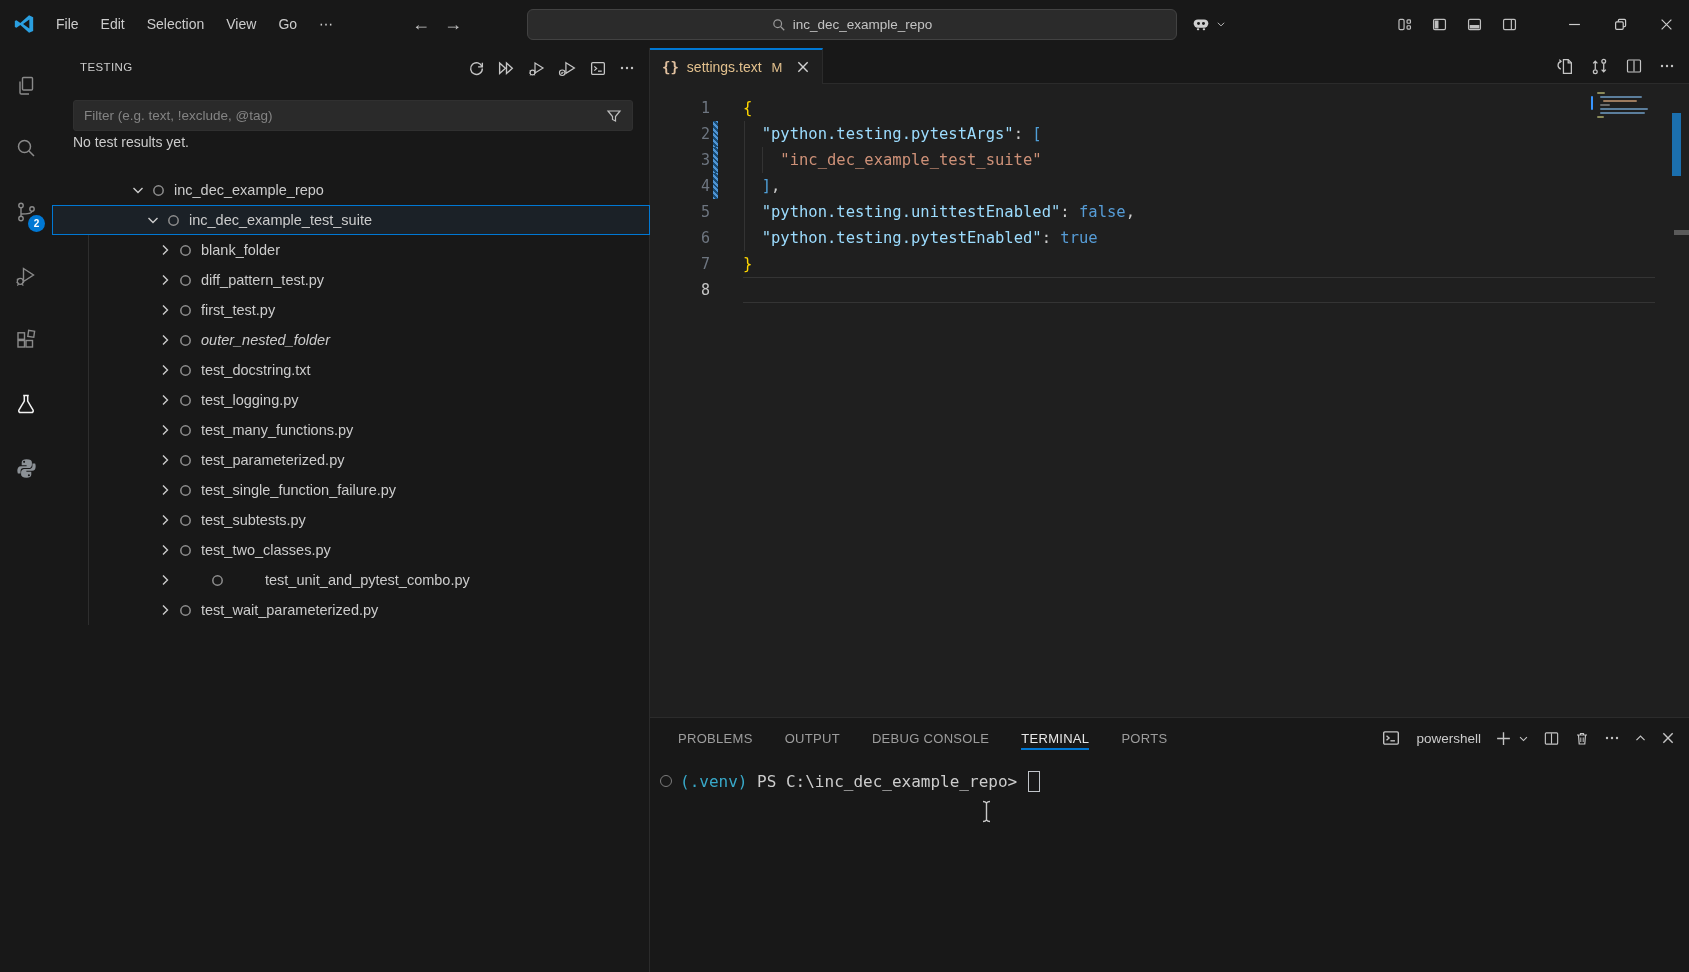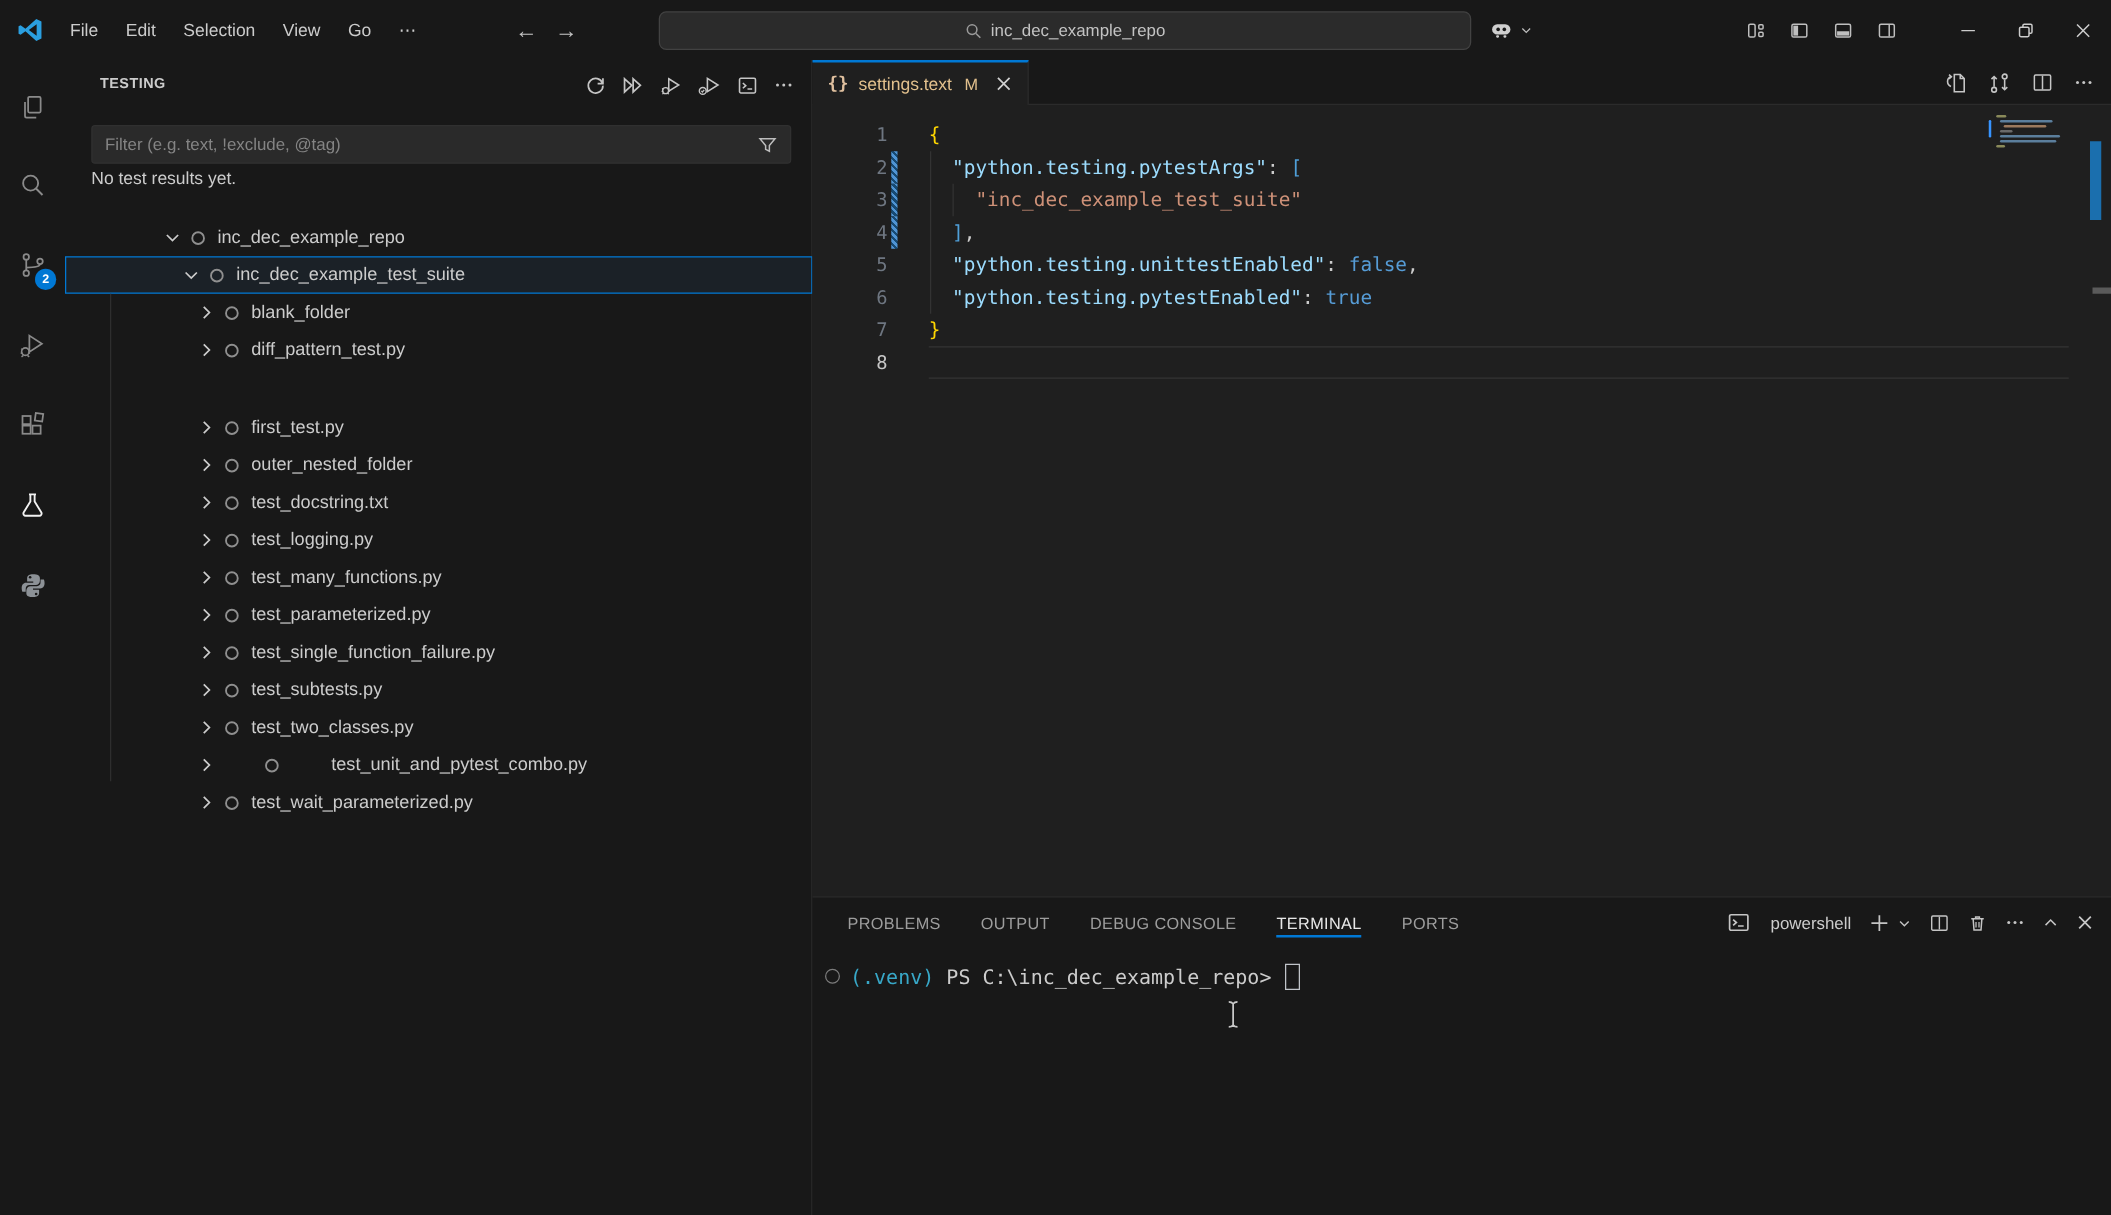--- a/index.html
+++ b/index.html
@@ -22,21 +22,21 @@
   .win-btn{width:46px;height:48px;display:flex;align-items:center;justify-content:center;}
 
   
   .activitybar{position:absolute;left:0;top:48px;width:52px;height:924px;background:#181818;}
   .ab-item{position:absolute;left:0;width:52px;height:48px;display:flex;align-items:center;justify-content:center;}
   .scm-badge{position:absolute;right:7px;bottom:4px;min-width:17px;height:17px;border-radius:9px;background:#0078d4;
     color:#fff;font-size:10px;display:flex;align-items:center;justify-content:center;font-weight:bold;}
 
   
   .sidebar{position:absolute;left:52px;top:48px;width:598px;height:924px;background:#181818;border-right:1px solid #2b2b2b;box-sizing:border-box;}
-  .sb-header{position:absolute;left:0;top:0;width:100%;height:40px;font-weight:bold;}
+  .sb-header{position:absolute;left:0;top:0;width:100%;height:40px;}
   .sb-title{position:absolute;left:28px;top:13px;font-size:11.5px;letter-spacing:.4px;color:#cccccc;}
   .sb-actions{position:absolute;right:14px;top:0;height:40px;display:flex;align-items:center;gap:12px;}
   .filterbox{position:absolute;left:21px;top:52px;width:560px;height:31px;background:#2a2a2a;border:1px solid #303030;
     border-radius:3px;box-sizing:border-box;display:flex;align-items:center;}
   .filterbox input{flex:1;background:transparent;border:none;outline:none;color:#ef4444;font-size:13.5px;
     font-family:"Liberation Sans",sans-serif;padding:0 10px;}
   .filterbox input::placeholder{color:#848484;}
   .funnel{margin-right:10px;display:flex;}
   .sb-status{position:absolute;left:21px;top:86px;font-size:14px;color:#cccccc;}
   .tree{position:absolute;left:0;top:127px;width:598px;}
@@ -344,34 +344,34 @@
               <path d="M6 3.5L10.5 8 6 12.5" fill="none" stroke="#cccccc" stroke-width="1.4"></path>
             </svg>
           </span>
           <span class="tree-circ">
             <svg width="15" height="15" viewBox="0 0 16 16">
               <circle cx="8" cy="8" r="5" fill="none" stroke="#8f8f8f" stroke-width="1.6"></circle>
             </svg>
           </span>
           <span>diff_pattern_test.py</span>
         </div>
-        <div class="tree-row" style="padding-left: 105px; margin-top: 32px;">
+        <div class="tree-row" style="padding-left: 105px;">
           <span class="tree-chev">
             <svg width="16" height="16" viewBox="0 0 16 16">
               <path d="M6 3.5L10.5 8 6 12.5" fill="none" stroke="#cccccc" stroke-width="1.4"></path>
             </svg>
           </span>
           <span class="tree-circ">
             <svg width="15" height="15" viewBox="0 0 16 16">
               <circle cx="8" cy="8" r="5" fill="none" stroke="#8f8f8f" stroke-width="1.6"></circle>
             </svg>
           </span>
           <span>first_test.py</span>
         </div>
-        <div class="tree-row" style="padding-left: 105px;">
+        <div class="tree-row" style="padding-left: 105px; font-style: italic;">
           <span class="tree-chev">
             <svg width="16" height="16" viewBox="0 0 16 16">
               <path d="M6 3.5L10.5 8 6 12.5" fill="none" stroke="#cccccc" stroke-width="1.4"></path>
             </svg>
           </span>
           <span class="tree-circ">
             <svg width="15" height="15" viewBox="0 0 16 16">
               <circle cx="8" cy="8" r="5" fill="none" stroke="#8f8f8f" stroke-width="1.6"></circle>
             </svg>
           </span>

